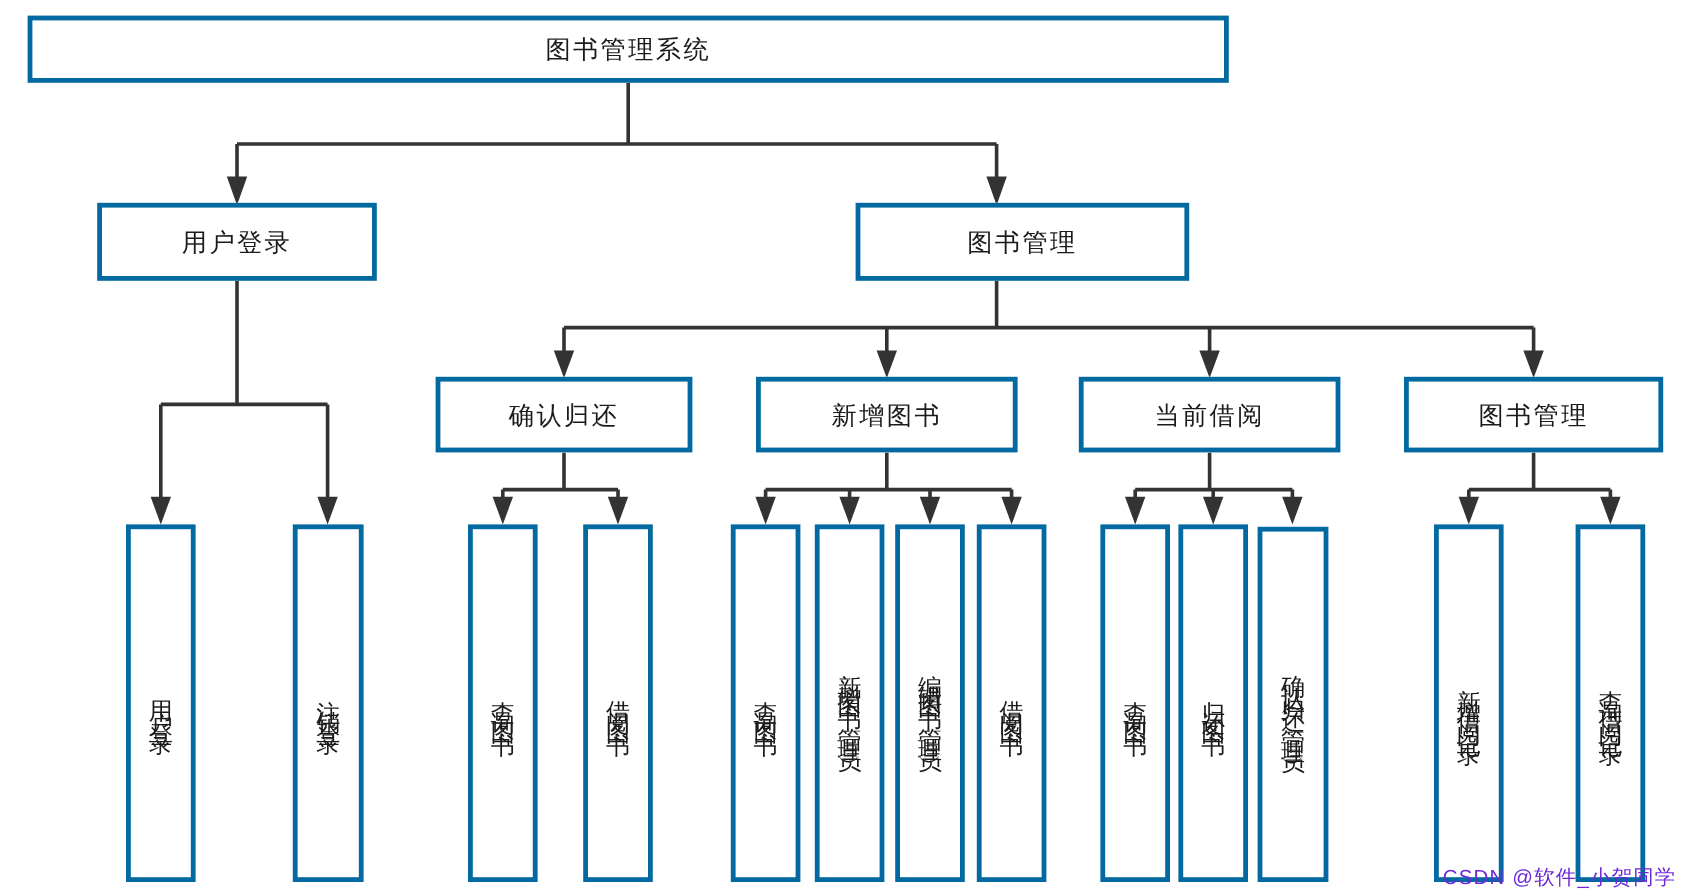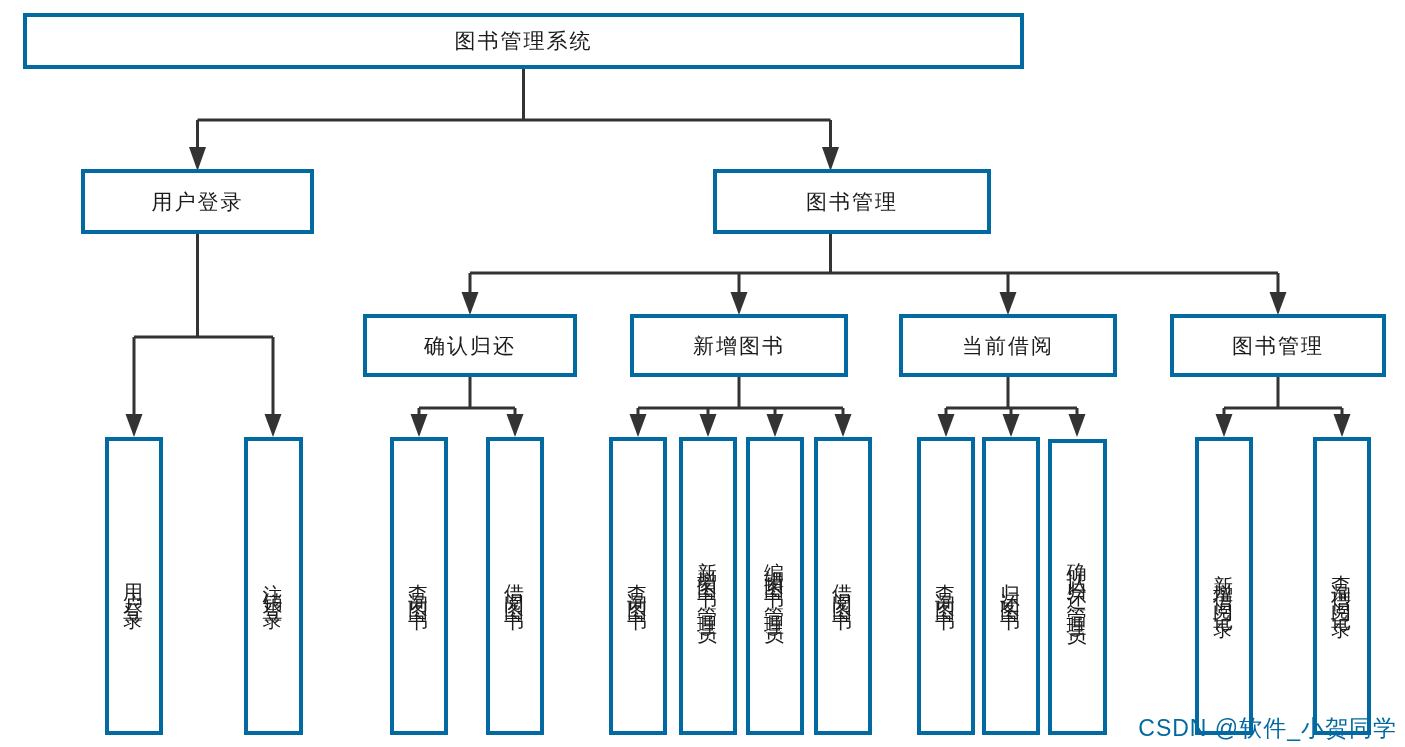--- a/index.html
+++ b/index.html
@@ -11,21 +11,21 @@
   .node{
     position:absolute;box-sizing:border-box;background:#ffffff;
     border:4px solid #0369a1;display:flex;align-items:center;justify-content:center;
     font-size:21px;color:#1b1b1b;letter-spacing:2px;white-space:nowrap;
   }
   .node.v{
     writing-mode:vertical-rl;text-orientation:mixed;
     font-size:20px;letter-spacing:9px;white-space:normal;
   }
   .watermark{
-    position:absolute;right:8px;bottom:7px;font-size:23px;color:#0369a1;
+    position:absolute;right:8px;bottom:7px;font-size:17px;color:#6d28d9;
     letter-spacing:1px;line-height:1;
   }
 </style>
 </head>
 <body>
 
 <div class="canvas">
 
   <svg class="connectors" width="1405" height="747" viewBox="0 0 1405 747">
     <g stroke="#333333" stroke-width="3" fill="none">

